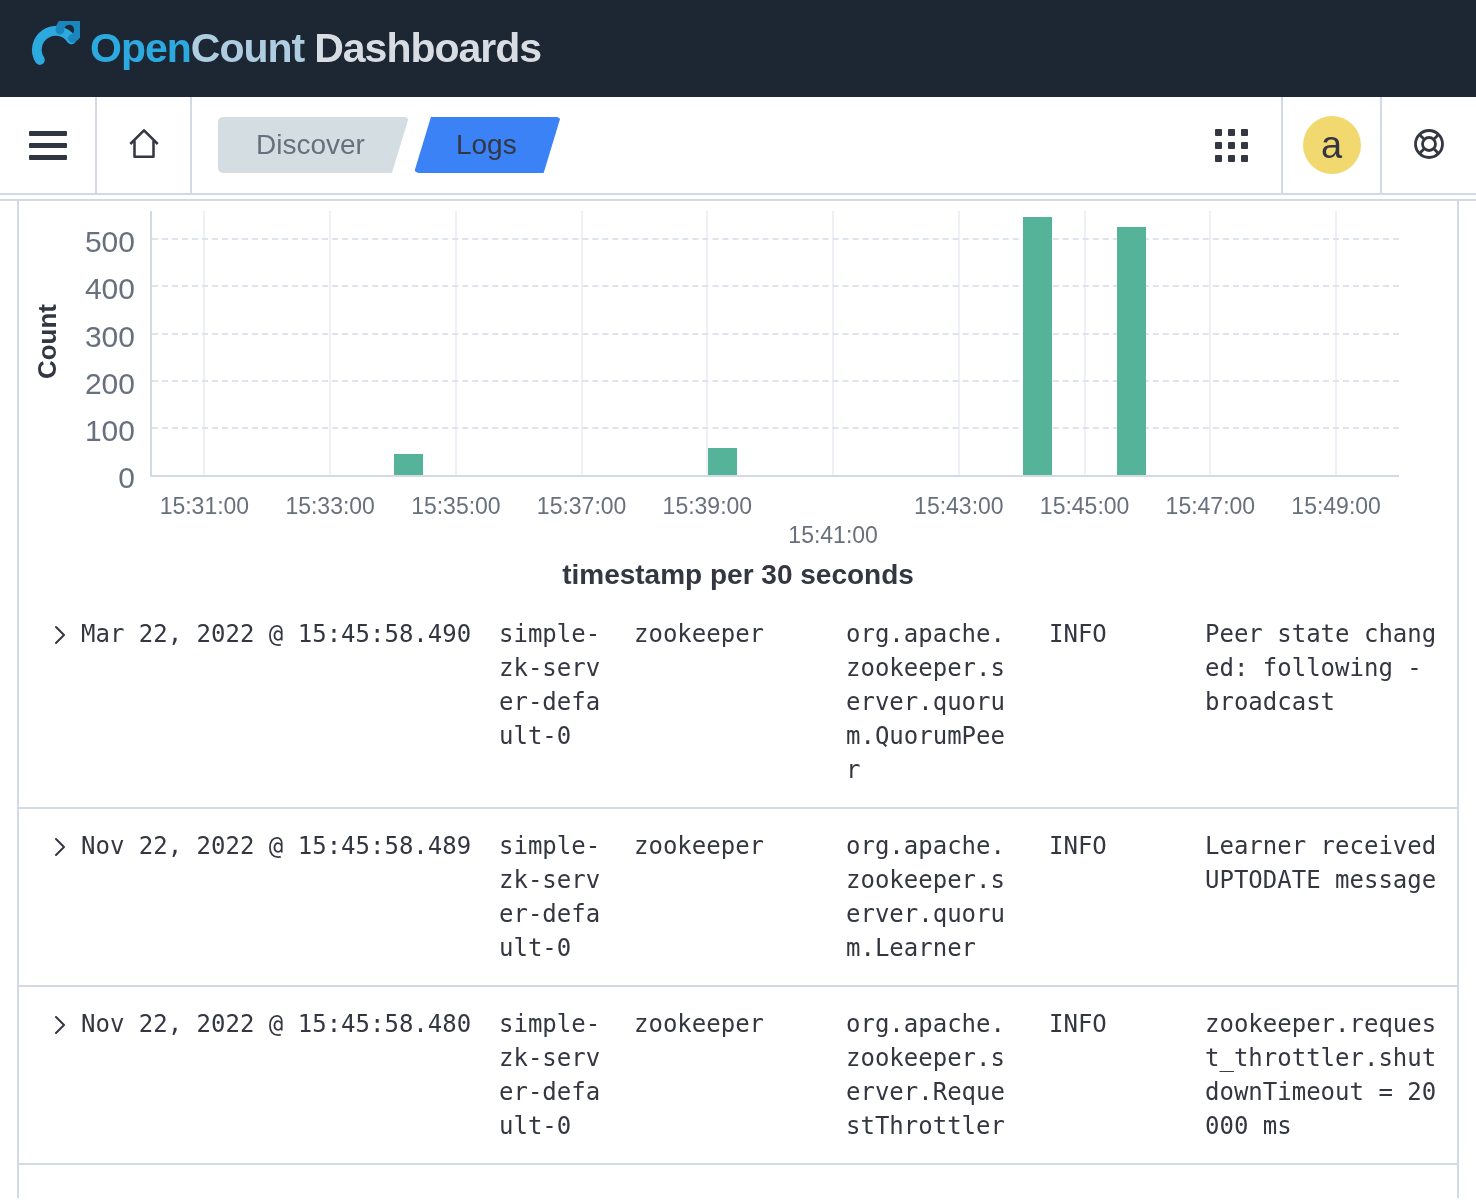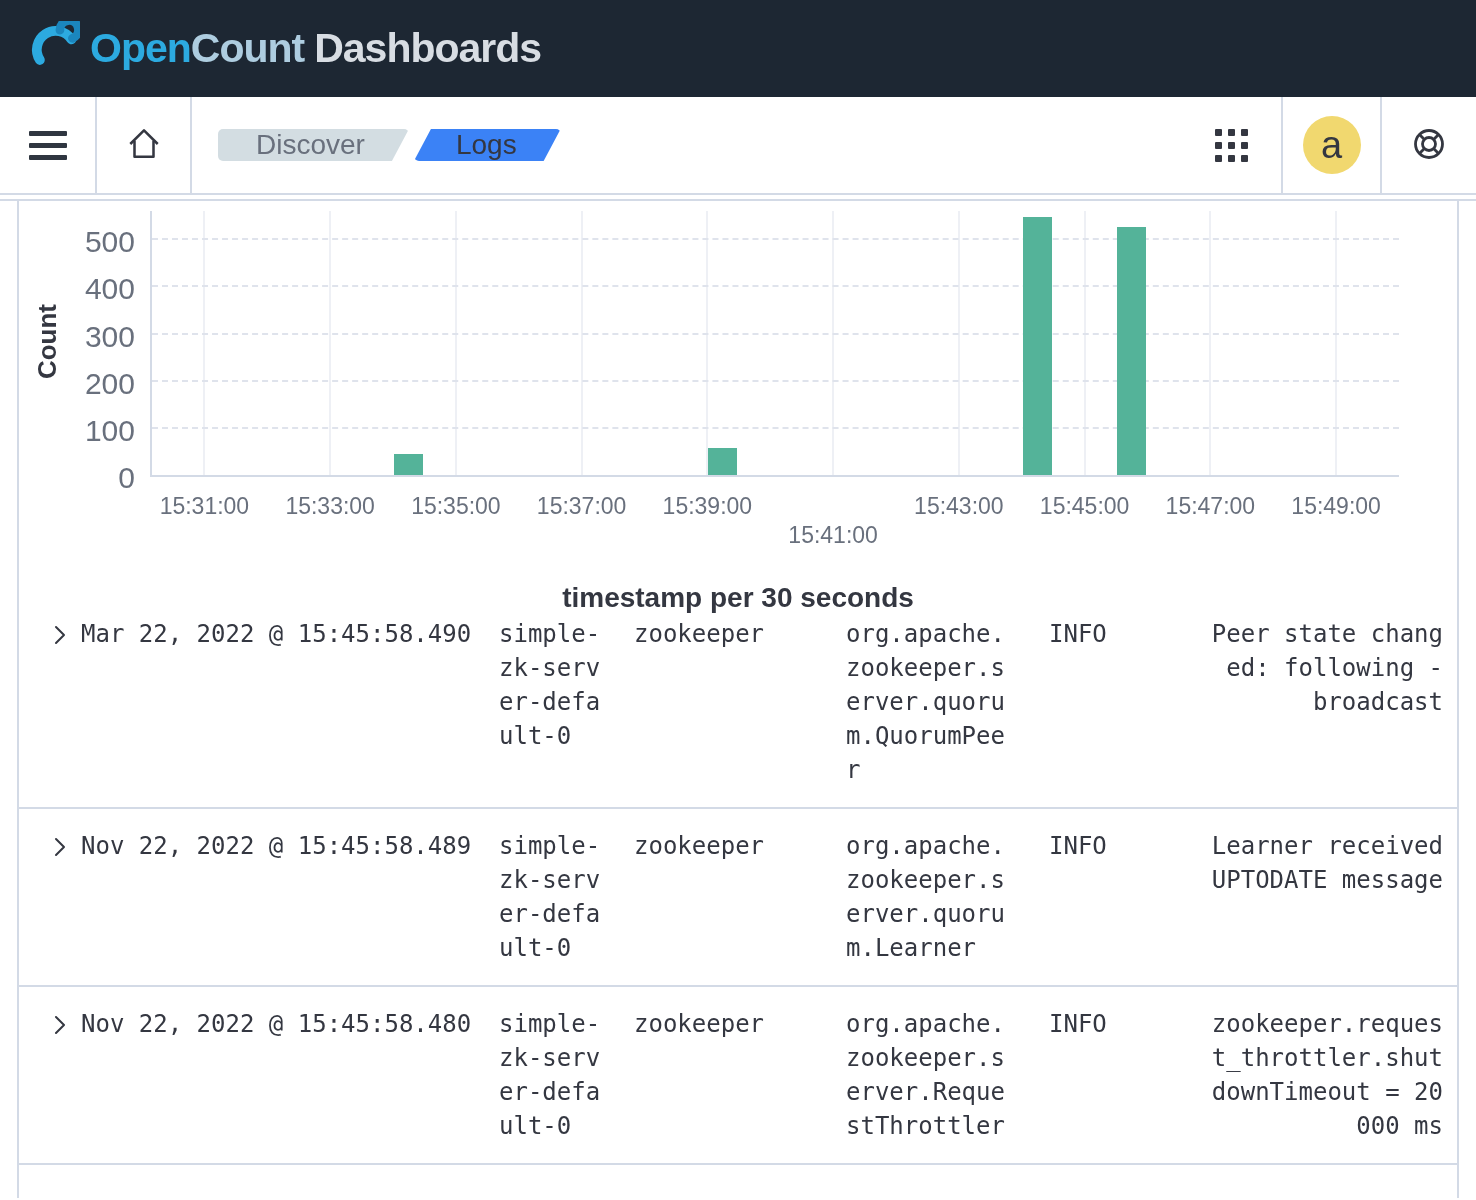--- a/index.html
+++ b/index.html
@@ -15,21 +15,21 @@
   .b-dash { color:#d8dde3; margin-left:10px; }
 
   
   .nav-bar { height:98px; background:#fff; border-bottom:2px solid #d3dae6; display:flex; align-items:center; }
   .nav-btn { background:none; border:none; cursor:pointer; display:flex; align-items:center; justify-content:center; height:100%; }
   .nav-sec { display:flex; align-items:center; justify-content:center; height:100%; }
   .vdiv { width:2px; height:100%; background:#d3dae6; flex:0 0 auto; }
   .hamburger { display:flex; flex-direction:column; gap:7px; }
   .hamburger i { display:block; width:38px; height:5px; background:#2f3640; border-radius:1px; }
   .crumbs { display:flex; align-items:center; margin-left:26px; gap:5px; }
-  .crumb { height:32px; display:flex; align-items:center; justify-content:center; font-size:28px; }
+  .crumb { height:56px; display:flex; align-items:center; justify-content:center; font-size:28px; }
   .crumb-gray { background:#d3dde2; color:#69707d; padding:0 44px 0 38px; border-radius:5px;
     clip-path:polygon(0 0,100% 0,calc(100% - 17px) 100%,0 100%); }
   .crumb-blue { background:#3b82f6; color:#343741; font-weight:500; padding:0 44px 0 42px; border-radius:5px;
     clip-path:polygon(17px 0,100% 0,calc(100% - 17px) 100%,0 100%); }
   .nav-spacer { flex:1; }
   .apps-grid { display:grid; grid-template-columns:repeat(3,7px); grid-template-rows:repeat(3,7px); gap:6px; }
   .apps-grid i { background:#343741; border-radius:1px; }
   .avatar { width:58px; height:58px; border-radius:50%; background:#f1d86f; color:#343741;
     display:flex; align-items:center; justify-content:center; font-size:38px; border:none; cursor:pointer; }
 
@@ -41,34 +41,34 @@
   
   .chart-area { position:relative; height:396px; }
   .vgrid { position:absolute; width:2px; background:#eef0f5; }
   .hgrid { position:absolute; height:0; border-top:2px dashed #dfe3ec; }
   .axis-line { position:absolute; background:#d3dae6; }
   .bar { position:absolute; background:#54b399; cursor:pointer; }
   .ytick { position:absolute; width:80px; text-align:right; font-size:30px; color:#69707d; }
   .xtick { position:absolute; width:130px; text-align:center; font-size:23px; color:#69707d; }
   .ylabel { position:absolute; width:200px; text-align:center; font-size:26px; font-weight:bold; color:#343741;
     transform:rotate(-90deg); }
-  .xtitle { position:absolute; width:100%; text-align:center; font-size:28px; font-weight:bold; color:#343741;margin-top:23px; }
+  .xtitle { position:absolute; width:100%; text-align:center; font-size:28px; font-weight:bold; color:#343741; }
 
   
   .grid-row { display:grid; grid-template-columns:45px 418px 135px 212px 203px 156px 1fr; padding-left:17px; }
   .thead { border-top:2px solid #d3dae6; border-bottom:2px solid #d3dae6; height:58px; align-items:center;
     font-size:24px; font-weight:bold; color:#343741; }
   .th { display:flex; align-items:center; gap:10px; }
   .log-row { border-bottom:2px solid #d3dae6; padding-top:20px; padding-bottom:20px;
     font-family:"DejaVu Sans Mono","Liberation Mono",monospace; font-size:24px; line-height:34px; color:#343741; }
   .cell { word-break:break-all; }
   .c-time { white-space:nowrap; }
   .c-pod { width:106px; }
   .c-logger { width:164px; }
-  .c-message { width:238px;text-align:right; }
+  .c-message { width:238px; }
   .expand-btn { background:none; border:none; cursor:pointer; padding:4px 0 0 13px; height:34px; display:block; }
 </style>
 </head>
 <body>
 
 <div class="app-header">
   <div class="brand">
     <span>
       <svg width="52" height="52" viewBox="0 0 48 48">
         <path d="M11 36 A17 17 0 1 1 40 17" stroke="#2caae0" stroke-width="9" fill="none" stroke-linecap="round"></path>

